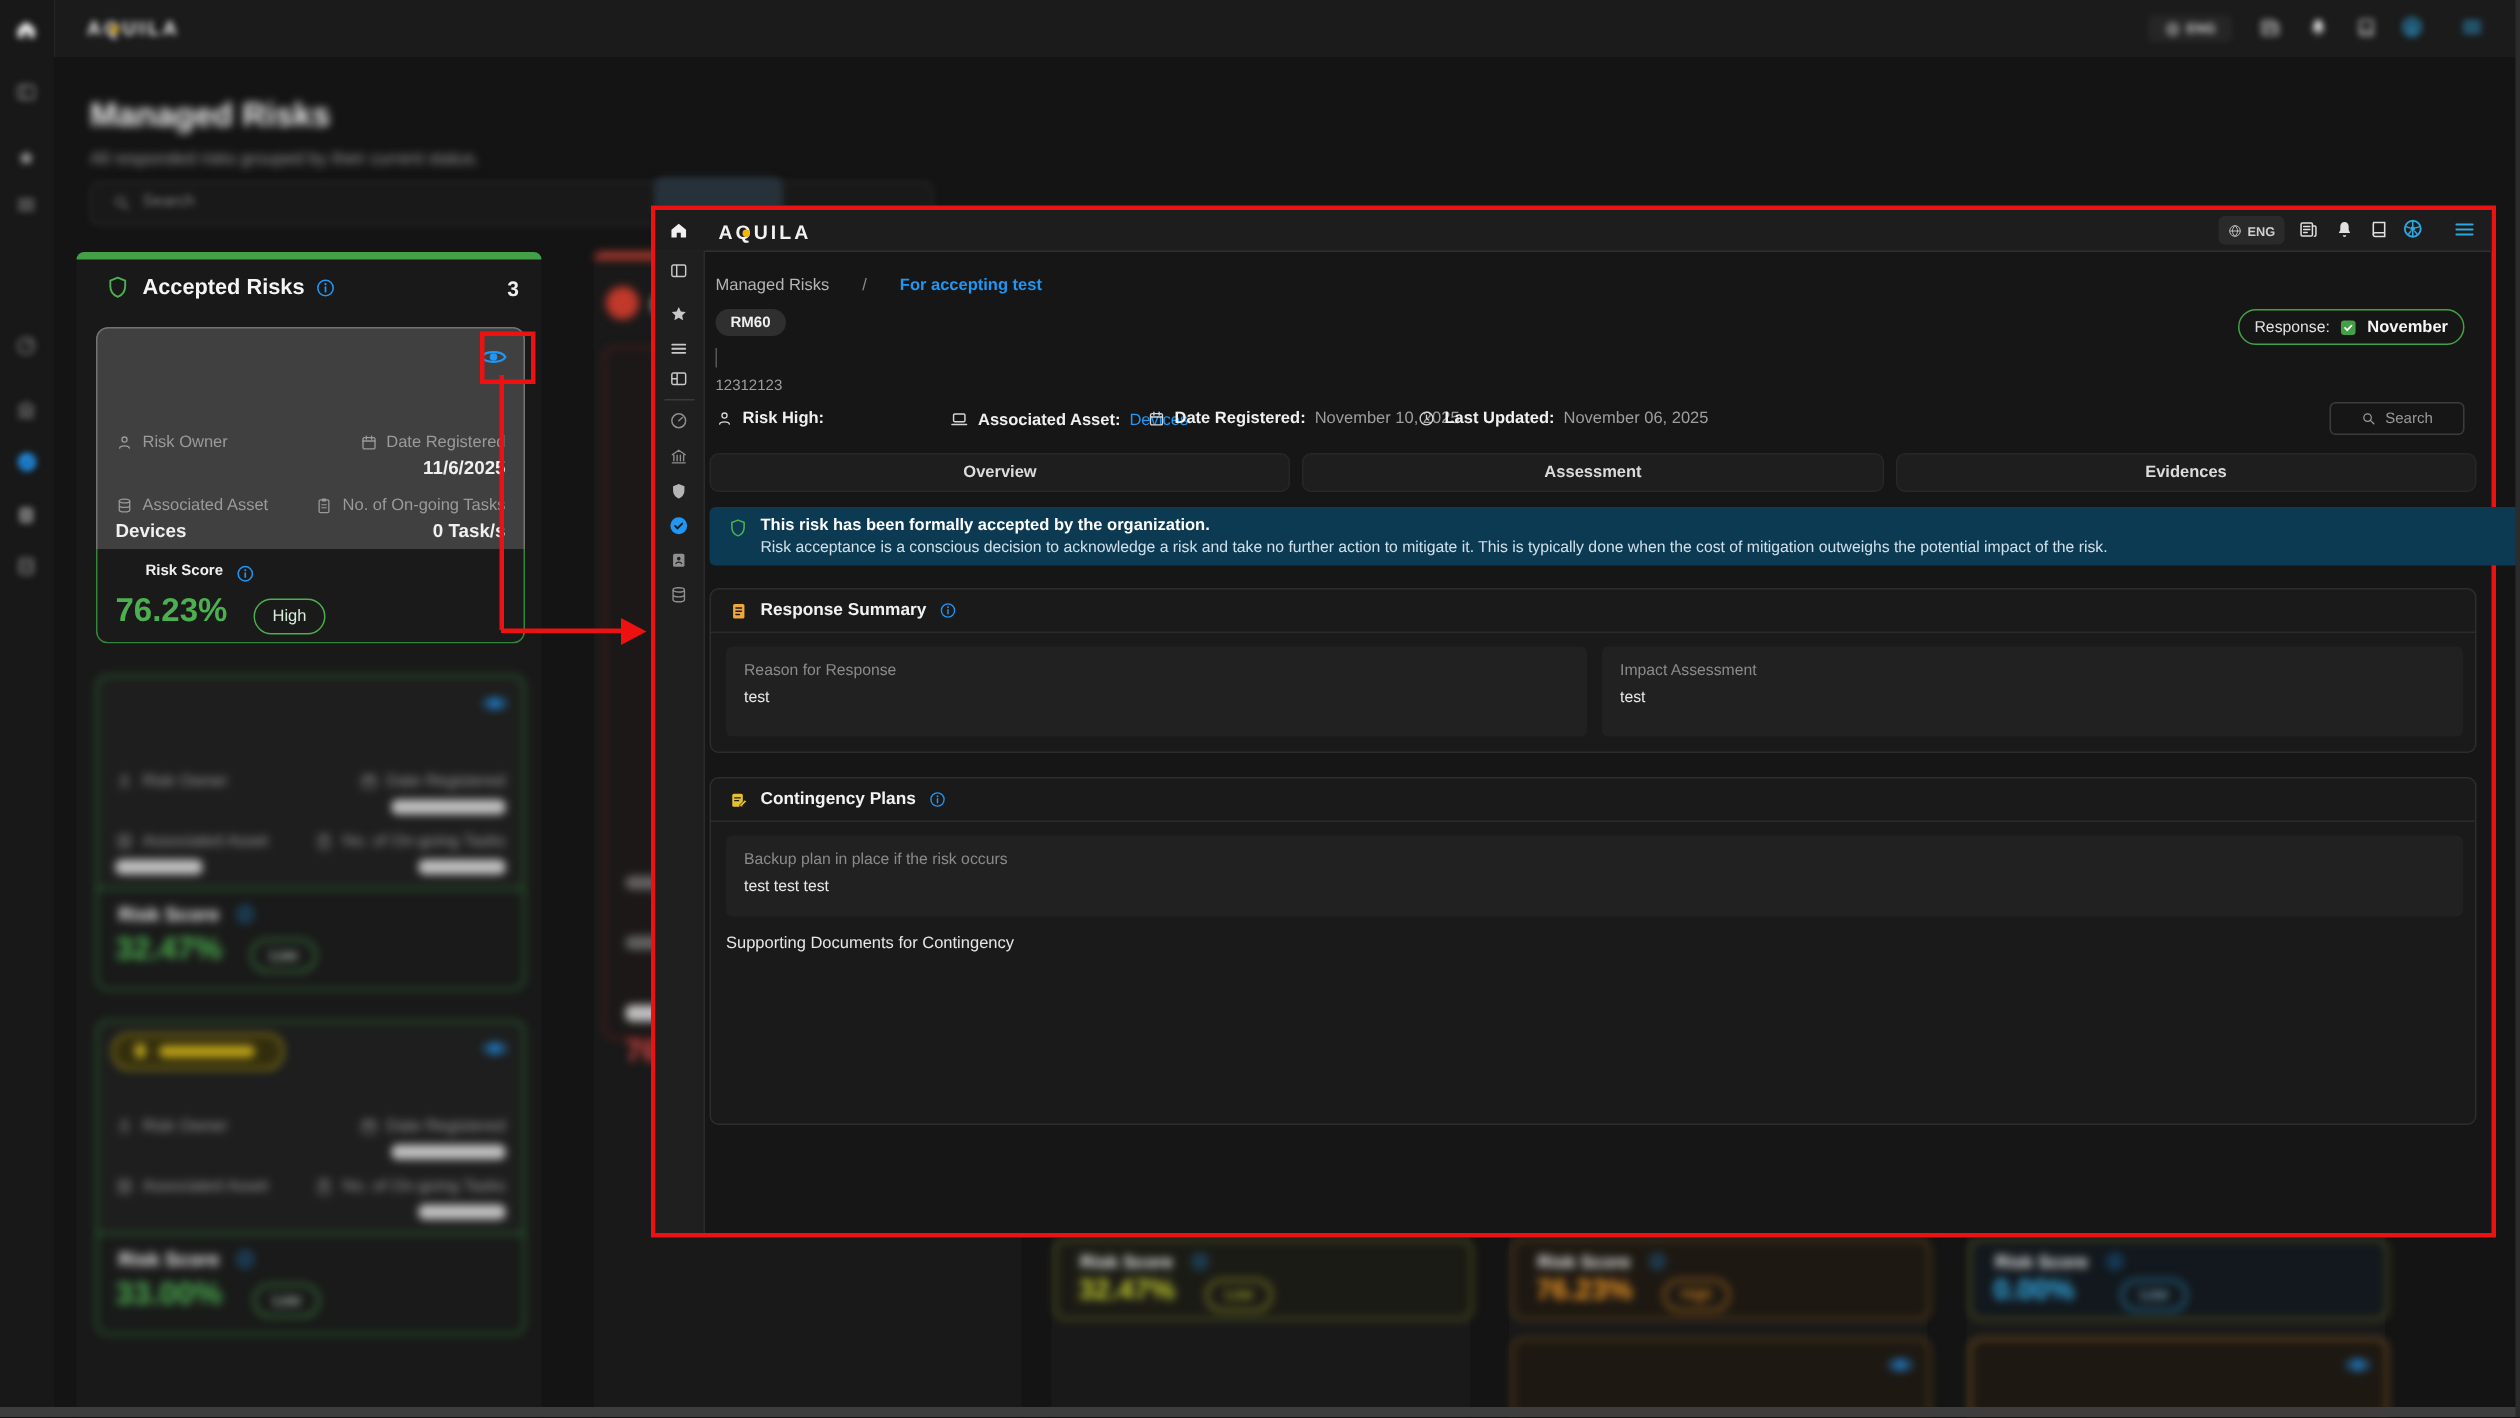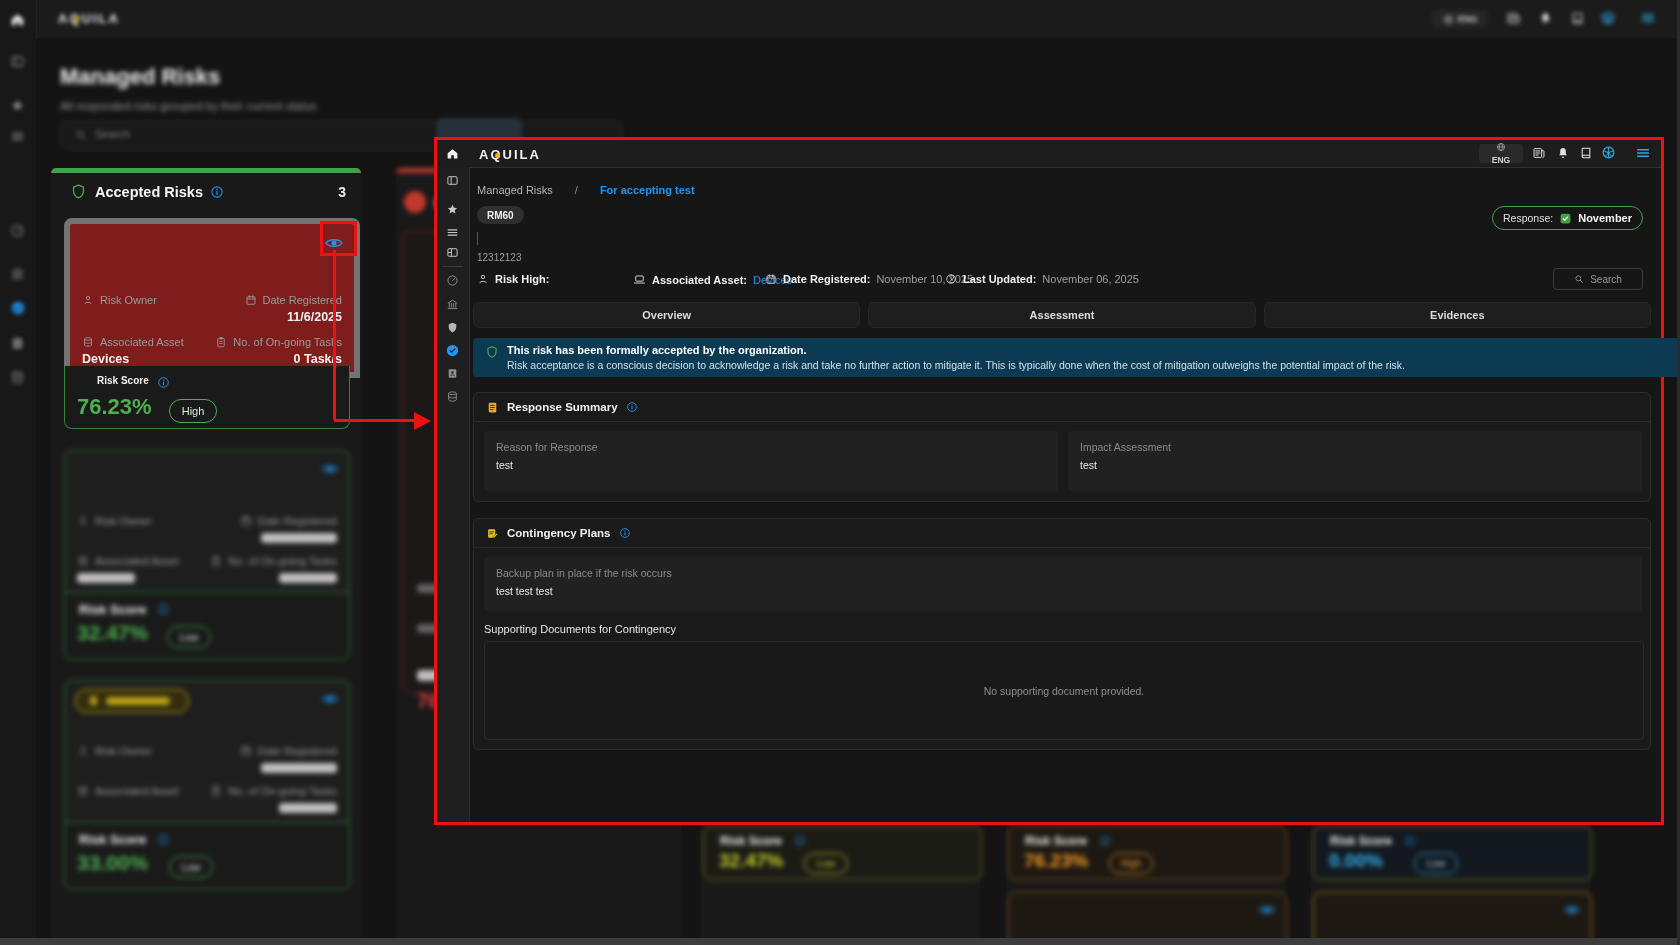--- a/index.html
+++ b/index.html
@@ -231,21 +231,21 @@
   <div class="abs" style="left:51px;top:168px;width:310px;height:5px;background:#43a047;border-radius:8px 8px 0 0;"></div>
   <svg class="abs ic" width="17" height="17" viewBox="0 0 24 24" style="left:70px;top:183px;color:#4caf50">
       <use href="#i-shield-o"></use>
     </svg>
   <div class="abs" style="left:95px;top:184px;font-size:14.5px;font-weight:700;color:#f5f5f5;">Accepted Risks</div>
   <svg class="abs ic" width="14" height="14" viewBox="0 0 24 24" style="left:210px;top:185px;color:#2196f3">
       <use href="#i-info"></use>
     </svg>
   <div class="abs" style="left:330px;top:184px;width:16px;text-align:right;font-size:14px;font-weight:700;color:#eeeeee;">3</div>
 
-  <div class="abs" style="left:64px;top:218px;width:284px;height:148px;background:#7f1d1d;border:6px solid #737373;border-radius:8px 8px 0 0;">
+  <div class="abs" style="left:64px;top:218px;width:284px;height:148px;background:#404040;border:1px solid #737373;border-radius:8px 8px 0 0;">
     <svg class="ic" width="20" height="20" viewBox="0 0 24 24" style="position:absolute;right:10px;top:9px;color:#2196f3">
         <use href="#i-eye"></use>
       </svg>
     <div style="position:absolute;left:12px;top:70px;display:flex;align-items:center;gap:6px;">
       <svg class="ic" width="12" height="12" viewBox="0 0 24 24" style="color:#9a9a9a">
           <use href="#i-person"></use>
         </svg>
       <span class="lbl">Risk Owner</span>
     </div>
     <div style="position:absolute;right:12px;top:70px;display:flex;align-items:center;gap:6px;">
@@ -421,21 +421,21 @@
       <svg class="ic" width="18" height="18" viewBox="0 0 24 24" style="position:absolute;right:10px;top:8px;color:#2196f3">
           <use href="#i-eye"></use>
         </svg>
     </div>
   </div>
 
   <div class="abs" style="left:434px;top:137px;width:1230px;height:688px;background:#161616;border:3px solid #ee1111;box-sizing:border-box;z-index:4;">
 
     <div class="abs" style="left:0;top:0;width:1224px;height:27px;background:#1d1d1d;border-bottom:1px solid #303030;"></div>
     <div class="abs brand" style="left:42px;top:7px;"><span>AQUILA</span><span class="qdot"></span></div>
-    <div class="abs" style="left:1042px;top:4px;width:44px;height:19px;background:#2a2a2a;border-radius:4px;display:flex;align-items:center;justify-content:center;gap:3px;flex-direction:column;">
+    <div class="abs" style="left:1042px;top:4px;width:44px;height:19px;background:#2a2a2a;border-radius:4px;display:flex;align-items:center;justify-content:center;gap:3px;">
       <svg class="ic" width="10" height="10" viewBox="0 0 24 24" style="color:#bdbdbd">
           <use href="#i-globe"></use>
         </svg>
       <span style="font-size:8.5px;font-weight:700;color:#cfcfcf;">ENG</span>
     </div>
     <svg class="abs ic" width="14" height="14" viewBox="0 0 24 24" style="left:1095px;top:6px;color:#e0e0e0">
         <use href="#i-news"></use>
       </svg>
     <svg class="abs ic" width="14" height="14" viewBox="0 0 24 24" style="left:1119px;top:6px;color:#e0e0e0">
         <use href="#i-bell"></use>
@@ -583,23 +583,20 @@
         <span>Contingency Plans</span>
         <svg class="ic" width="12" height="12" viewBox="0 0 24 24" style="color:#2196f3">
             <use href="#i-info"></use>
           </svg>
       </div>
       <div class="fieldcard" style="left:10px;top:38px;width:1158px;height:54px;">
         <span class="flabel">Backup plan in place if the risk occurs</span>
         <span class="fvalue">test test test</span>
       </div>
       <div style="position:absolute;left:10px;top:104px;font-size:11px;color:#e6e6e6;">Supporting Documents for Contingency</div>
-      <div style="position:absolute;left:10px;top:122px;width:1158px;height:97px;background:#191919;border:1px solid #2a2a2a;border-radius:4px;display:flex;align-items:center;justify-content:center;">
-        <span style="font-size:10.5px;color:#8f8f8f;">No supporting document provided.</span>
-      </div>
     </div>
   </div>
 
   <div class="abs red" style="left:320px;top:221px;width:31px;height:29px;background:transparent;border:3px solid #ee1111;z-index:6;"></div>
   <div class="abs red" style="left:333px;top:250px;width:3px;height:170px;z-index:6;"></div>
   <div class="abs red" style="left:334px;top:419px;width:82px;height:3px;z-index:6;"></div>
   <div class="abs" style="left:414px;top:412px;width:0;height:0;border-top:9px solid transparent;border-bottom:9px solid transparent;border-left:17px solid #ee1111;z-index:6;"></div>
 
   <div class="abs" style="left:0;top:938px;width:1680px;height:7px;background:#3d3d3d;z-index:7;"></div>
   <div class="abs" style="left:1677px;top:0;width:3px;height:945px;background:#2b2b2b;z-index:7;"></div>

